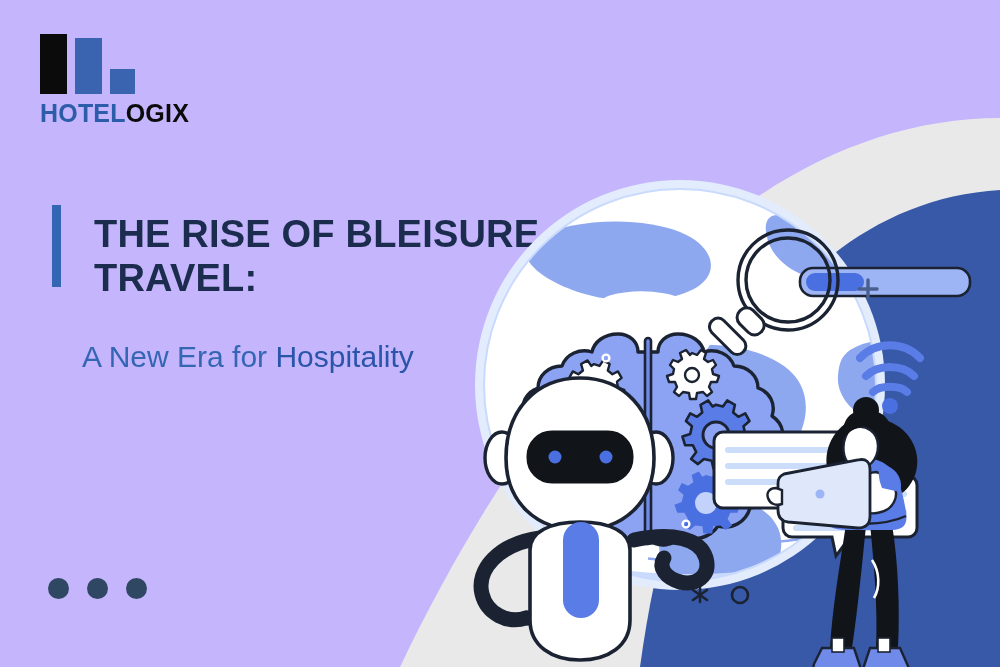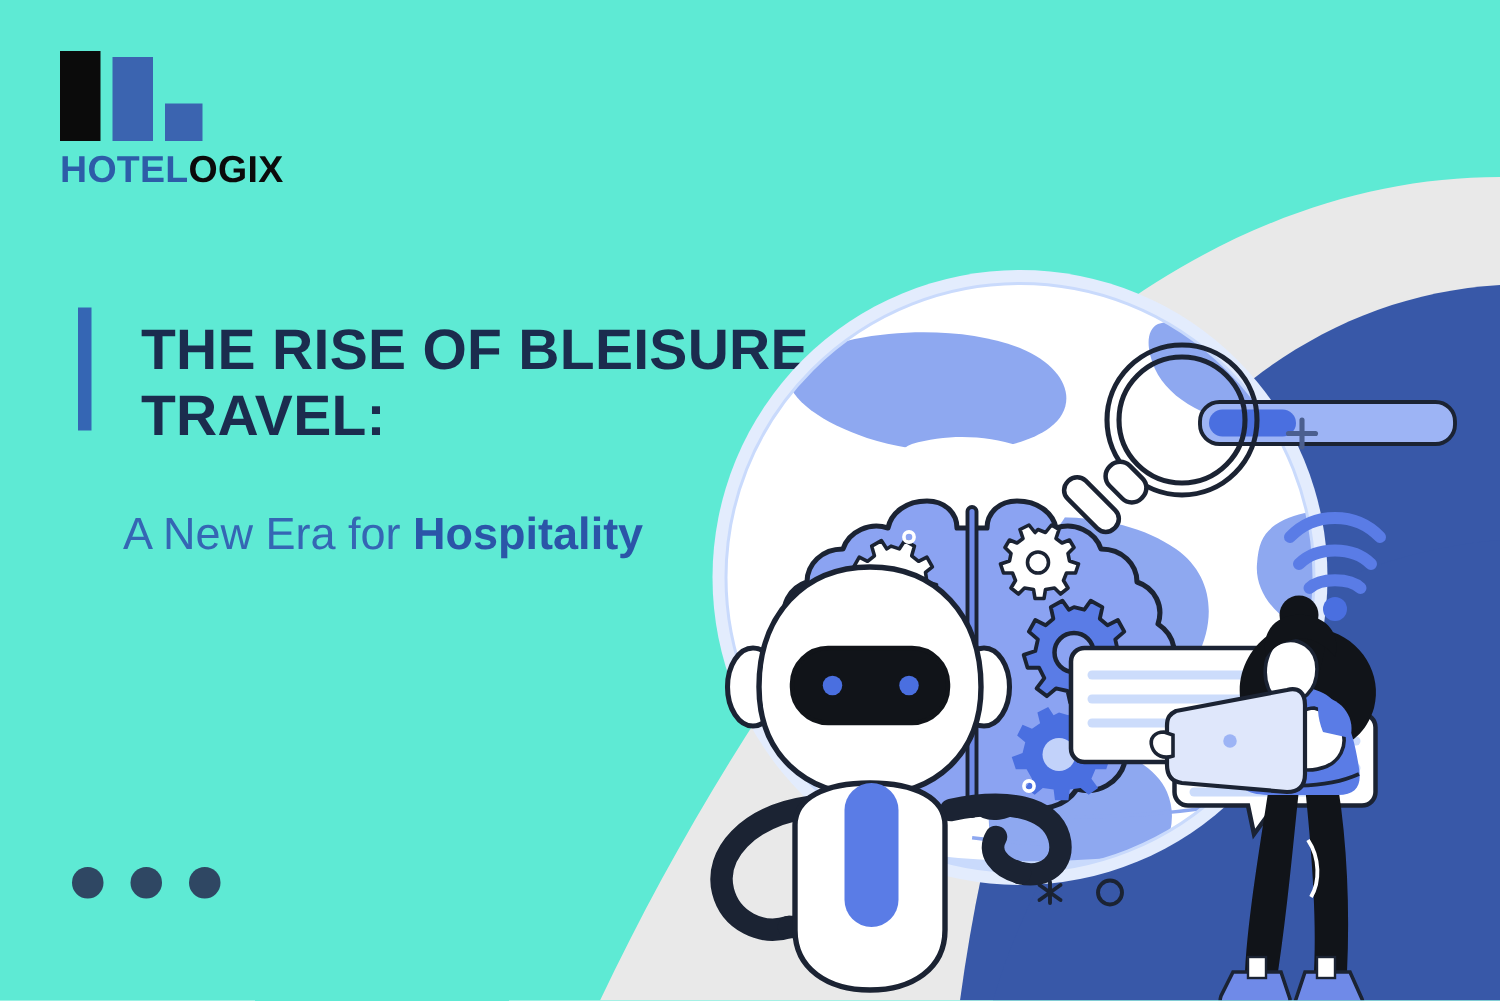--- a/index.html
+++ b/index.html
@@ -3,21 +3,21 @@
 <meta charset="utf-8">
 <style>
   html,body{margin:0;padding:0;}
   body{
     width:1000px;height:667px;
     background:#ffffff;
     font-family:"Liberation Sans", sans-serif;
     overflow:hidden;
     position:relative;
   }
-  .canvas{position:absolute;inset:0;width:1000px;height:667px;overflow:hidden;background:#5eead4;}
+  .canvas{position:absolute;inset:0;width:1000px;height:667px;overflow:hidden;background:#c4b5fd;}
 
   
   .bg-art{position:absolute;inset:0;width:1000px;height:667px;}
 
   
   .logo{position:absolute;left:40px;top:34px;width:170px;}
   .logo-bars{position:relative;height:60px;width:130px;}
   .bar{position:absolute;bottom:0;}
   .bar-black{left:0;width:27px;height:60px;background:#0b0b0b;}
   .bar-blue{left:35px;width:27px;height:56px;background:#3b64b0;}
@@ -31,21 +31,21 @@
   .accent-bar{position:absolute;left:0;top:5px;width:9px;height:82px;background:#3566b4;}
   .title{
     margin:12px;padding-left:30px;
     font-size:38px;line-height:1.17;font-weight:700;
     letter-spacing:.2px;color:#1b2c4e;text-transform:uppercase;
   }
   .subtitle{
     margin:0;padding-left:30px;padding-top:26px;
     font-size:30px;line-height:1.2;color:#3566b4;font-weight:400;white-space:nowrap;
   }
-  .subtitle b{font-weight:700;color:#2b55a8;}
+  .subtitle b{font-weight:400;color:#2b55a8;}
 
   
   .dots{position:absolute;left:48px;top:578px;display:flex;gap:18px;}
   .dot{width:21px;height:21px;border-radius:50%;background:#2f4763;}
 
   
   .illo{position:absolute;left:380px;top:120px;width:620px;height:547px;}
 </style>
 </head>
 <body>

